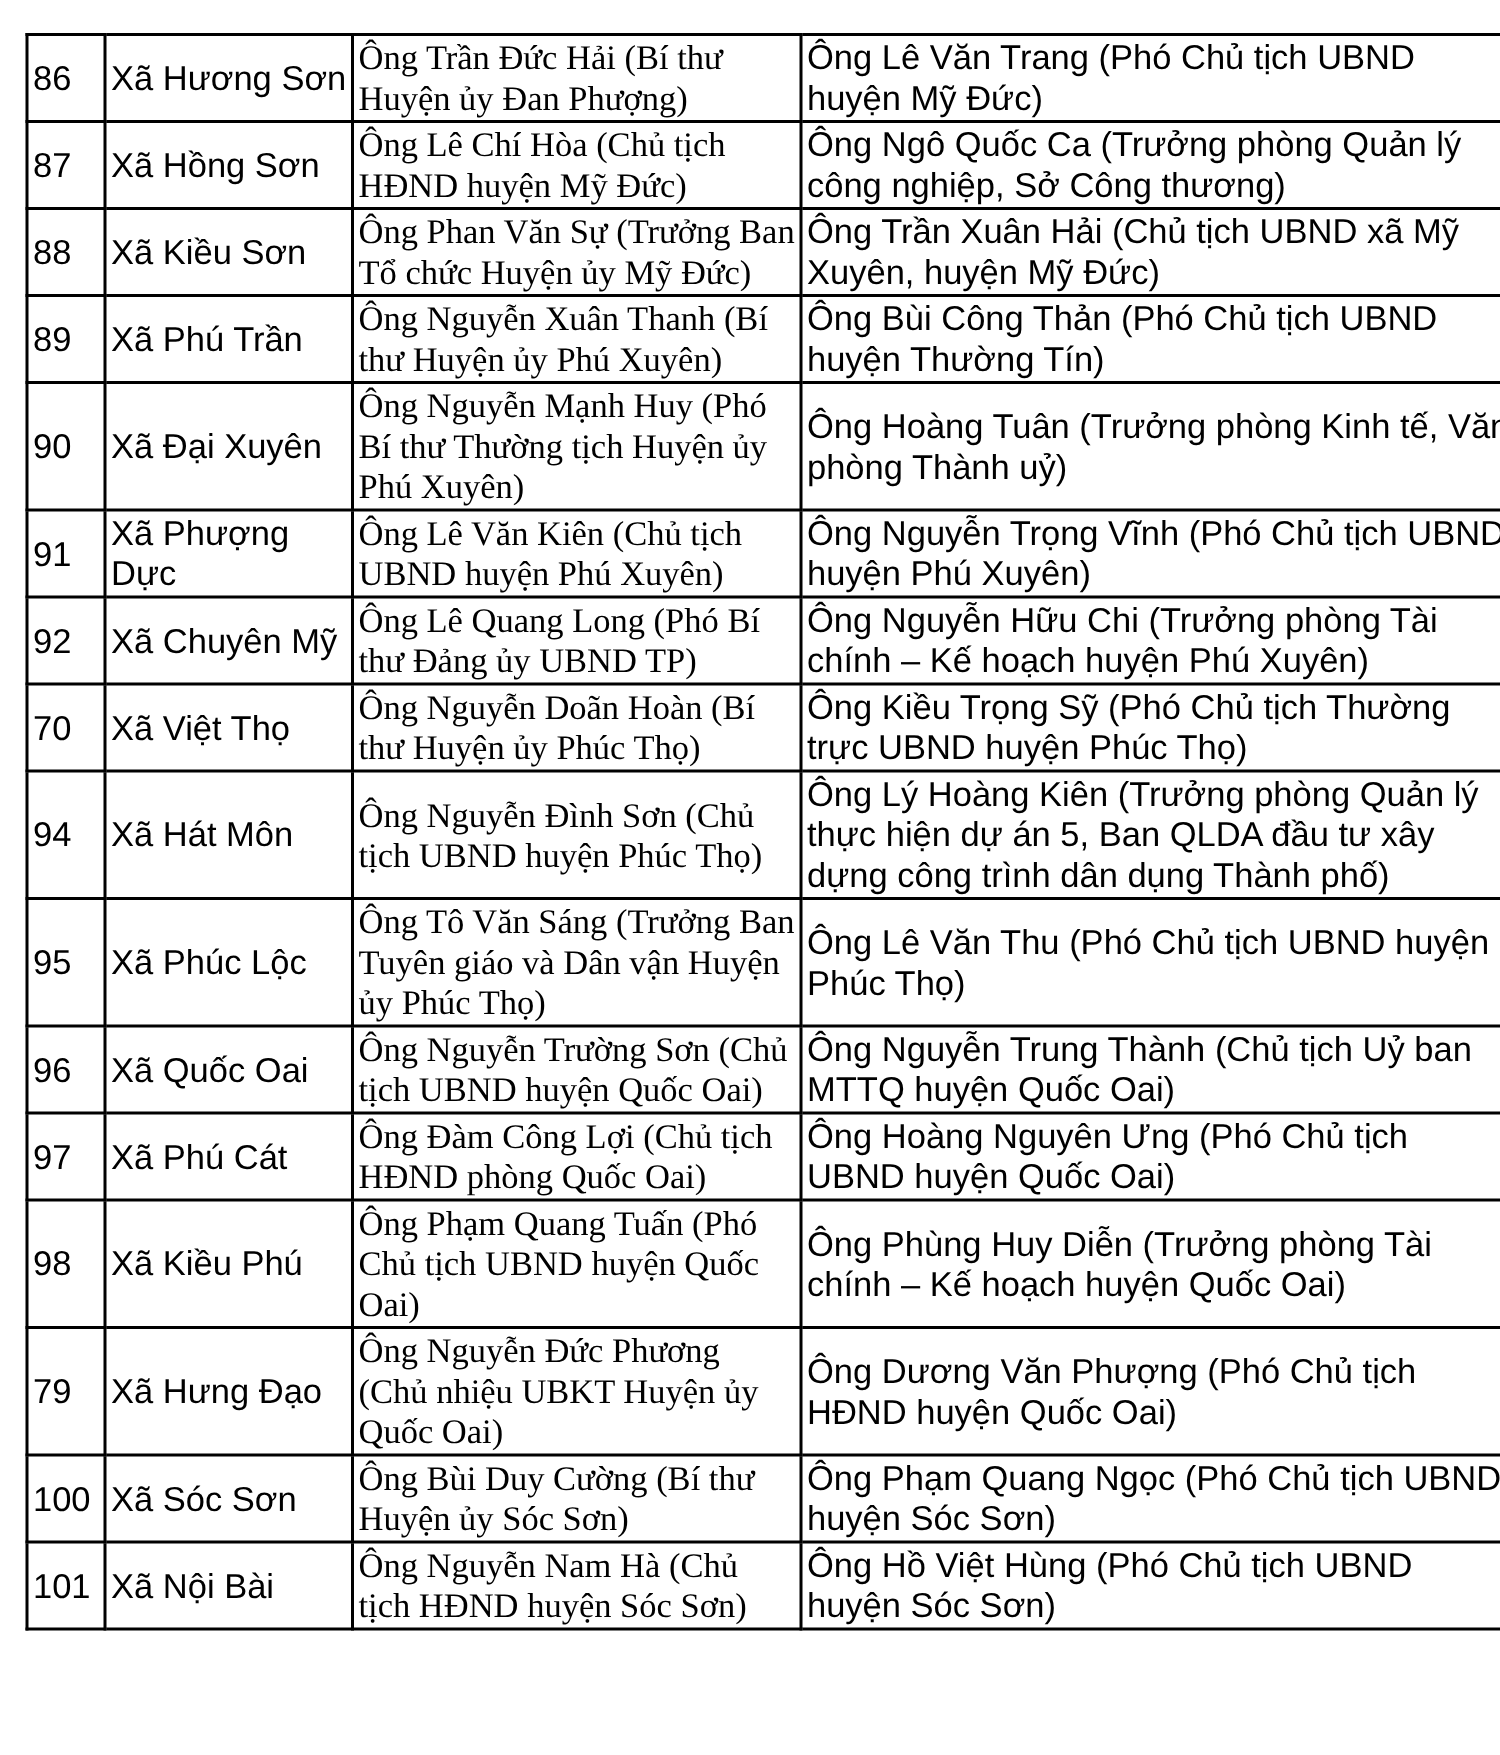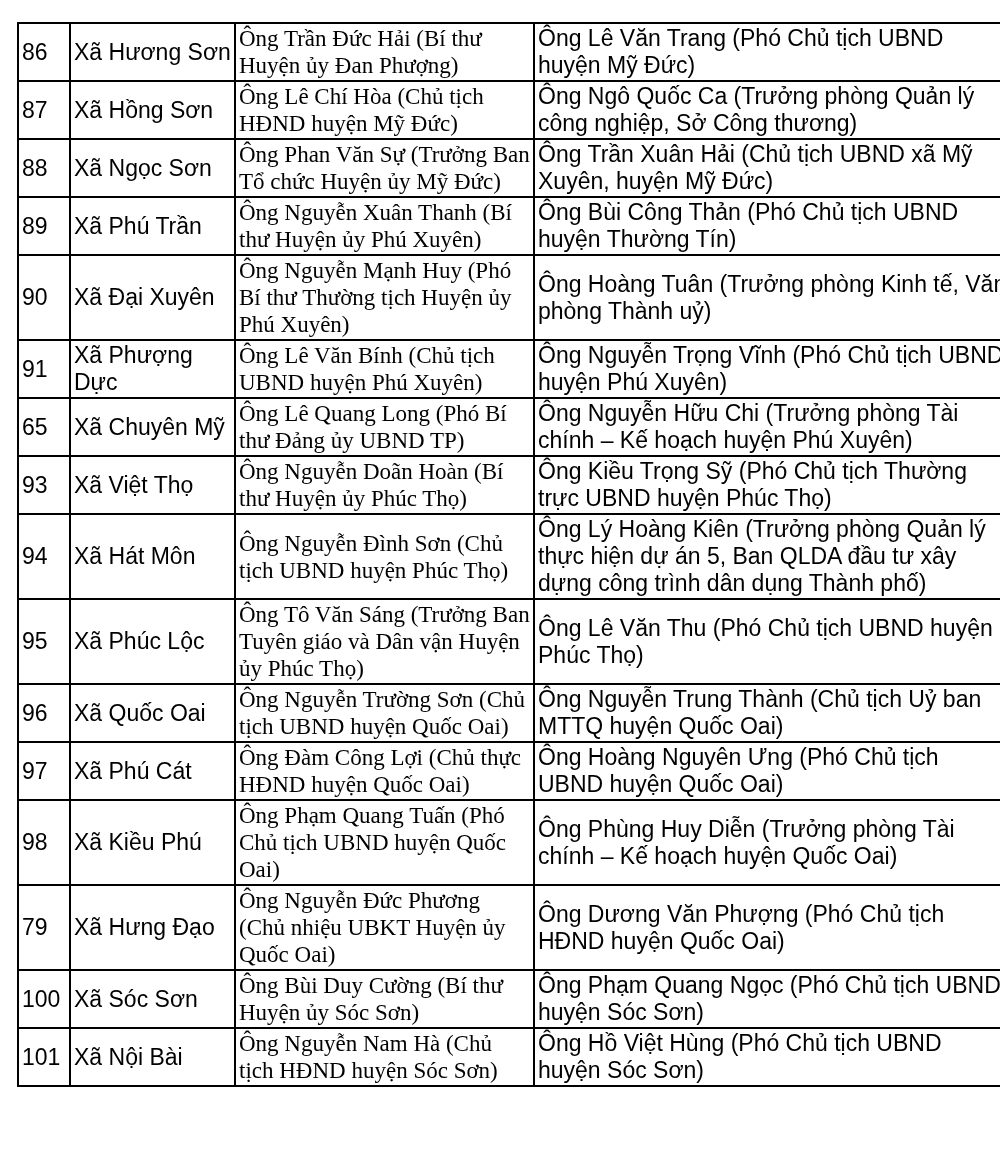--- a/index.html
+++ b/index.html
@@ -46,50 +46,50 @@
           <td class="col-rep2">Ông Lê Văn Trang (Phó Chủ tịch UBND huyện Mỹ Đức)</td>
         </tr>
         <tr>
           <td class="col-no">87</td>
           <td class="col-comm">Xã Hồng Sơn</td>
           <td class="col-rep1">Ông Lê Chí Hòa (Chủ tịch HĐND huyện Mỹ Đức)</td>
           <td class="col-rep2">Ông Ngô Quốc Ca (Trưởng phòng Quản lý công nghiệp, Sở Công thương)</td>
         </tr>
         <tr>
           <td class="col-no">88</td>
-          <td class="col-comm">Xã Ngọc Sơn</td>
+          <td class="col-comm">Xã Kiều Sơn</td>
           <td class="col-rep1">Ông Phan Văn Sự (Trưởng Ban Tổ chức Huyện ủy Mỹ Đức)</td>
           <td class="col-rep2">Ông Trần Xuân Hải (Chủ tịch UBND xã Mỹ Xuyên, huyện Mỹ Đức)</td>
         </tr>
         <tr>
           <td class="col-no">89</td>
           <td class="col-comm">Xã Phú Trần</td>
           <td class="col-rep1">Ông Nguyễn Xuân Thanh (Bí thư Huyện ủy Phú Xuyên)</td>
           <td class="col-rep2">Ông Bùi Công Thản (Phó Chủ tịch UBND huyện Thường Tín)</td>
         </tr>
         <tr>
           <td class="col-no">90</td>
           <td class="col-comm">Xã Đại Xuyên</td>
           <td class="col-rep1">Ông Nguyễn Mạnh Huy (Phó Bí thư Thường tịch Huyện ủy Phú Xuyên)</td>
           <td class="col-rep2">Ông Hoàng Tuân (Trưởng phòng Kinh tế, Văn phòng Thành uỷ)</td>
         </tr>
         <tr>
           <td class="col-no">91</td>
           <td class="col-comm">Xã Phượng Dực</td>
-          <td class="col-rep1">Ông Lê Văn Bính (Chủ tịch UBND huyện Phú Xuyên)</td>
+          <td class="col-rep1">Ông Lê Văn Kiên (Chủ tịch UBND huyện Phú Xuyên)</td>
           <td class="col-rep2">Ông Nguyễn Trọng Vĩnh (Phó Chủ tịch UBND huyện Phú Xuyên)</td>
         </tr>
         <tr>
-          <td class="col-no">65</td>
+          <td class="col-no">92</td>
           <td class="col-comm">Xã Chuyên Mỹ</td>
           <td class="col-rep1">Ông Lê Quang Long (Phó Bí thư Đảng ủy UBND TP)</td>
           <td class="col-rep2">Ông Nguyễn Hữu Chi (Trưởng phòng Tài chính – Kế hoạch huyện Phú Xuyên)</td>
         </tr>
         <tr>
-          <td class="col-no">93</td>
+          <td class="col-no">70</td>
           <td class="col-comm">Xã Việt Thọ</td>
           <td class="col-rep1">Ông Nguyễn Doãn Hoàn (Bí thư Huyện ủy Phúc Thọ)</td>
           <td class="col-rep2">Ông Kiều Trọng Sỹ (Phó Chủ tịch Thường trực UBND huyện Phúc Thọ)</td>
         </tr>
         <tr>
           <td class="col-no">94</td>
           <td class="col-comm">Xã Hát Môn</td>
           <td class="col-rep1">Ông Nguyễn Đình Sơn (Chủ tịch UBND huyện Phúc Thọ)</td>
           <td class="col-rep2">Ông Lý Hoàng Kiên (Trưởng phòng Quản lý thực hiện dự án 5, Ban QLDA đầu tư xây dựng công trình dân dụng Thành phố)</td>
         </tr>
@@ -101,21 +101,21 @@
         </tr>
         <tr>
           <td class="col-no">96</td>
           <td class="col-comm">Xã Quốc Oai</td>
           <td class="col-rep1">Ông Nguyễn Trường Sơn (Chủ tịch UBND huyện Quốc Oai)</td>
           <td class="col-rep2">Ông Nguyễn Trung Thành (Chủ tịch Uỷ ban MTTQ huyện Quốc Oai)</td>
         </tr>
         <tr>
           <td class="col-no">97</td>
           <td class="col-comm">Xã Phú Cát</td>
-          <td class="col-rep1">Ông Đàm Công Lợi (Chủ thực HĐND huyện Quốc Oai)</td>
+          <td class="col-rep1">Ông Đàm Công Lợi (Chủ tịch HĐND phòng Quốc Oai)</td>
           <td class="col-rep2">Ông Hoàng Nguyên Ưng (Phó Chủ tịch UBND huyện Quốc Oai)</td>
         </tr>
         <tr>
           <td class="col-no">98</td>
           <td class="col-comm">Xã Kiều Phú</td>
           <td class="col-rep1">Ông Phạm Quang Tuấn (Phó Chủ tịch UBND huyện Quốc Oai)</td>
           <td class="col-rep2">Ông Phùng Huy Diễn (Trưởng phòng Tài chính – Kế hoạch huyện Quốc Oai)</td>
         </tr>
         <tr>
           <td class="col-no">79</td>

